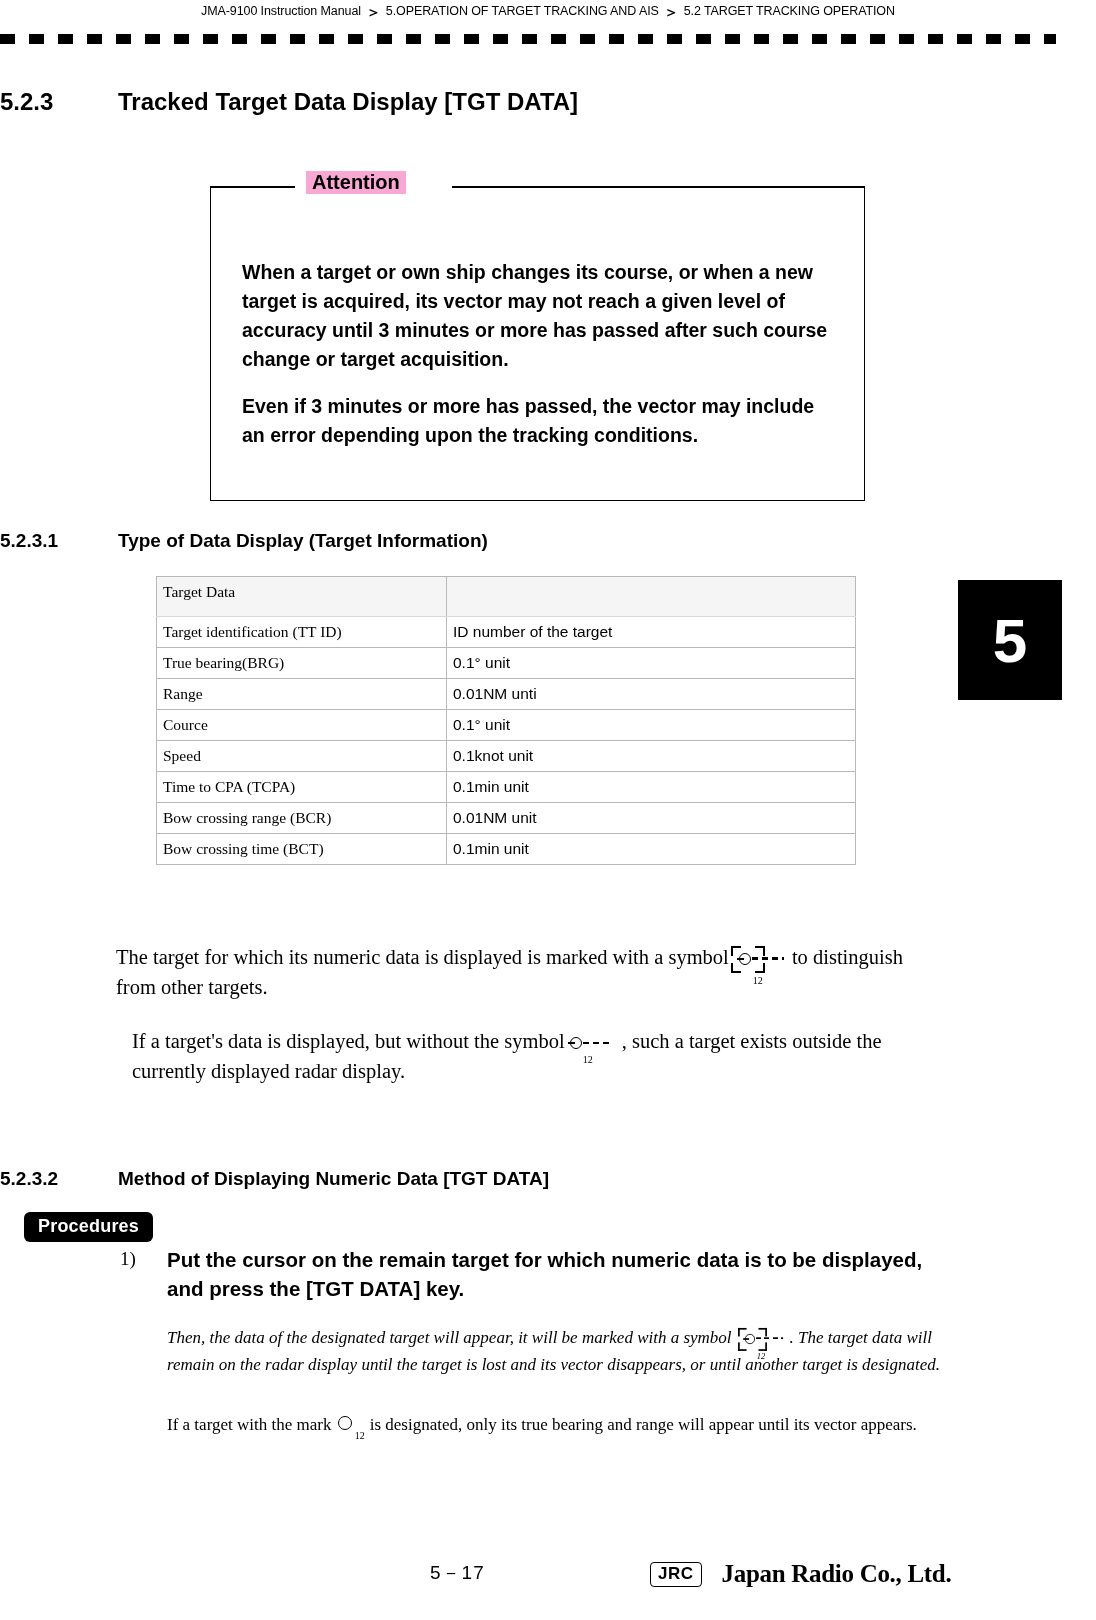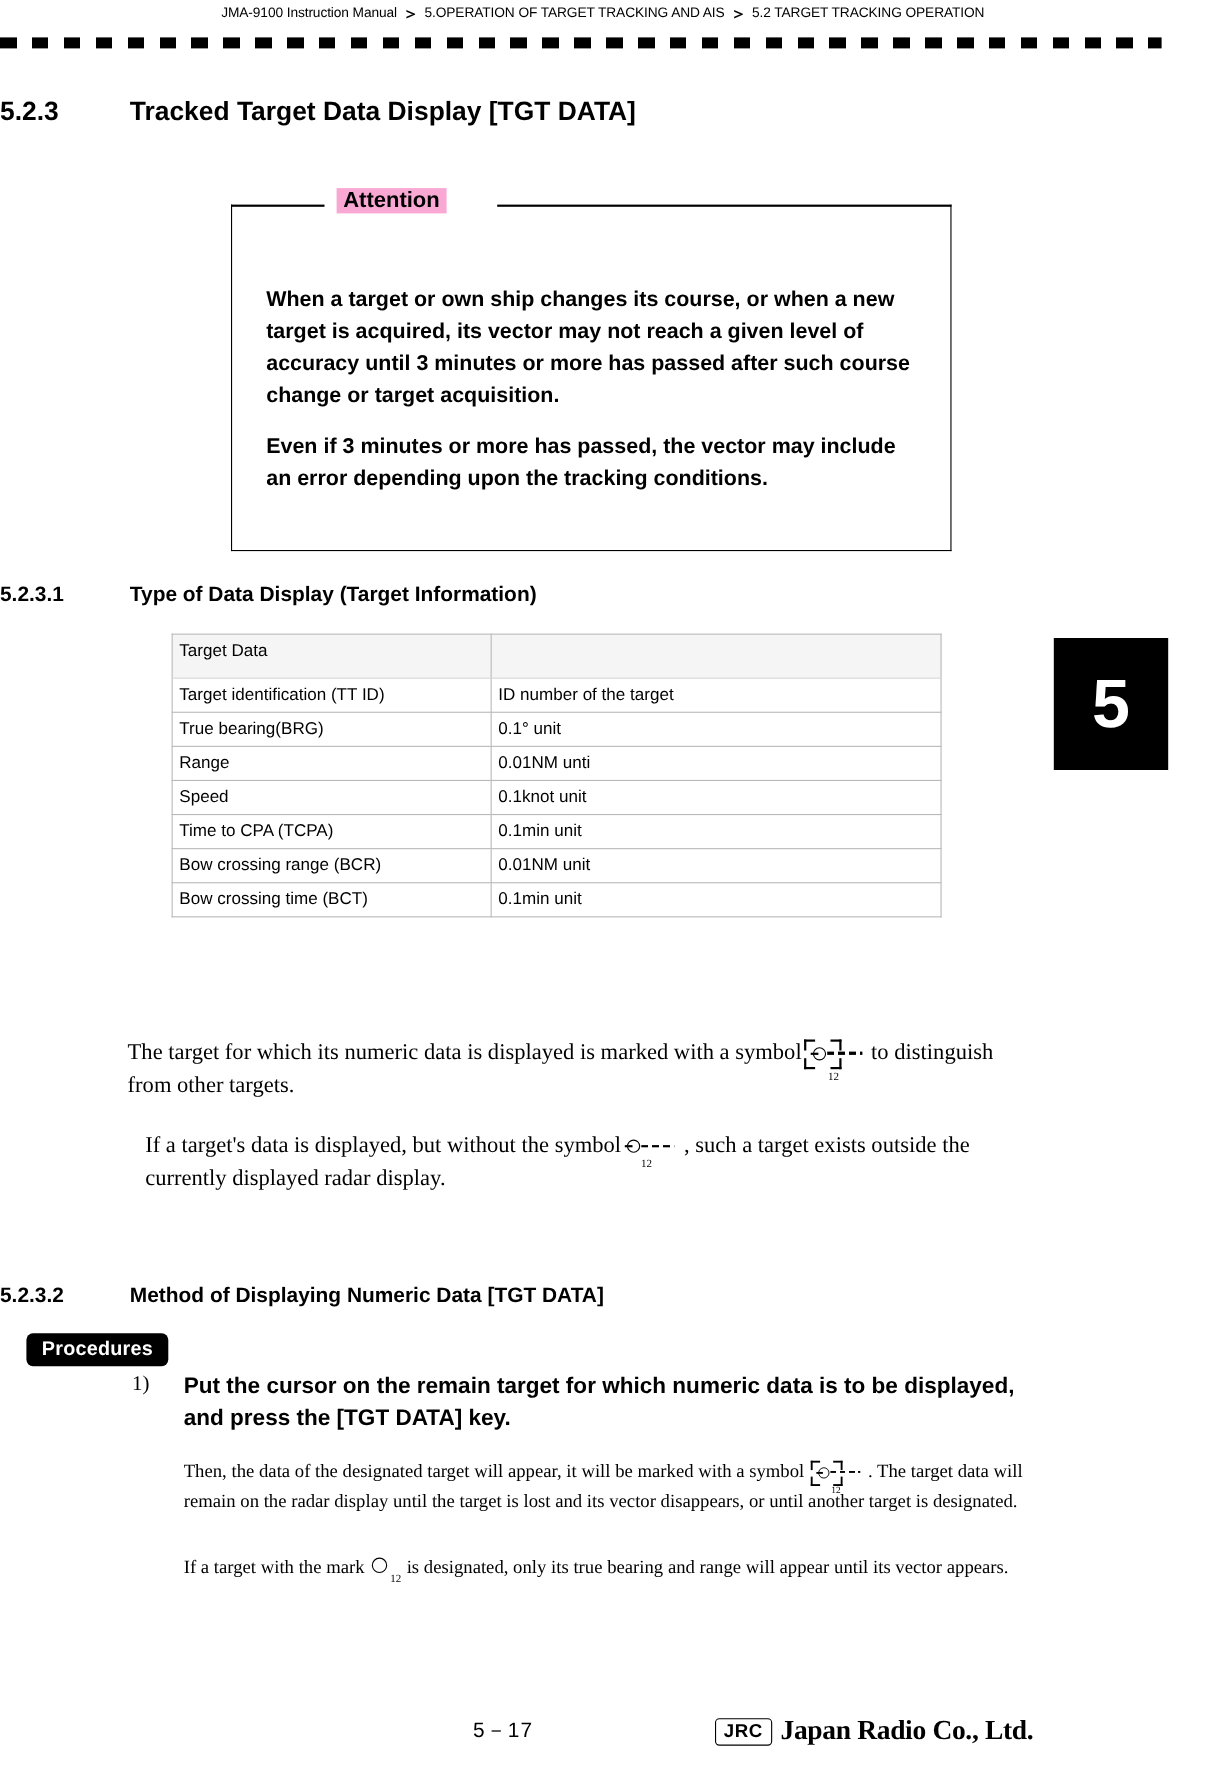--- a/index.html
+++ b/index.html
@@ -147,21 +147,21 @@
     border-collapse: collapse;
     font-family: "Liberation Sans", sans-serif;
     font-size: 15.5px;
   }
   .data-table td {
     border: 1px solid #b8b8b8;
     padding: 4px 6px 5px 6px;
     vertical-align: top;
     line-height: 21px;
   }
-  .data-table td.col-a { width: 277px; }
+  .data-table td.col-a { width: 277px; font-family: Liberation Serif, serif; }
   .data-table tr.head-row td {
     background: #f5f5f5;
     height: 30px;
     border-bottom-color: #d8d8d8;
   }
   .data-table tr.tall-row td { height: 52px; }
 
   
   .body-par {
     position: absolute;
@@ -299,21 +299,21 @@
     font-family: "Liberation Sans", sans-serif;
     font-size: 19px;
     letter-spacing: 1px;
   }
   .footer-logo {
     position: absolute;
     left: 650px;
     top: 1560px;
     display: flex;
     align-items: center;
-    gap: 8px;
+    gap: 20px;
   }
   .jrc-mark {
     border: 1.8px solid #000;
     border-radius: 4px;
     font-family: "Liberation Sans", sans-serif;
     font-weight: bold;
     font-size: 17px;
     padding: 1px 7px 2px 7px;
     letter-spacing: 0.5px;
   }
@@ -373,20 +373,24 @@
     </tr>
     <tr>
       <td class="col-a">True bearing(BRG)</td>
       <td>0.1° unit</td>
     </tr>
     <tr>
       <td class="col-a">Range</td>
       <td>0.01NM unti</td>
     </tr>
     <tr>
+      <td class="col-a">Cource</td>
+      <td>0.1° unit</td>
+    </tr>
+    <tr>
       <td class="col-a">Speed</td>
       <td>0.1knot unit</td>
     </tr>
     <tr>
       <td class="col-a">Time to CPA (TCPA)</td>
       <td>0.1min unit</td>
     </tr>
     <tr>
       <td class="col-a">Bow crossing range (BCR)</td>
       <td>0.01NM unit</td>
@@ -423,21 +427,21 @@
   <span class="txt">Method of Displaying Numeric Data [TGT DATA]</span>
 </div>
 
 <div class="procedures-badge">Procedures</div>
 
 <div class="step">
   <span class="step-num">1)</span>
   <span class="step-text">Put the cursor on the remain target for which numeric data is to be displayed, and press the [TGT DATA] key.</span>
 </div>
 
-<div class="sub-par" style="top:1325px;">
+<div class="sub-par" style="top:1325px;font-style:italic;">
   <span>Then, the data of the designated target will appear, it will be marked with a symbol</span><span class="sym sym-brackets" style="transform:scale(0.85);">
       <span class="corner tl"></span><span class="corner tr"></span>
       <span class="corner bl"></span><span class="corner br"></span>
       <span class="sym-circle"></span>
       <span class="sym-dashes"></span>
       <span class="sym-sub">12</span>
     </span><span>. The target data will remain on the radar display until the target is lost and its vector disappears, or until another target is designated.</span>
 </div>
 
 <div class="sub-par" style="top:1412px;">

